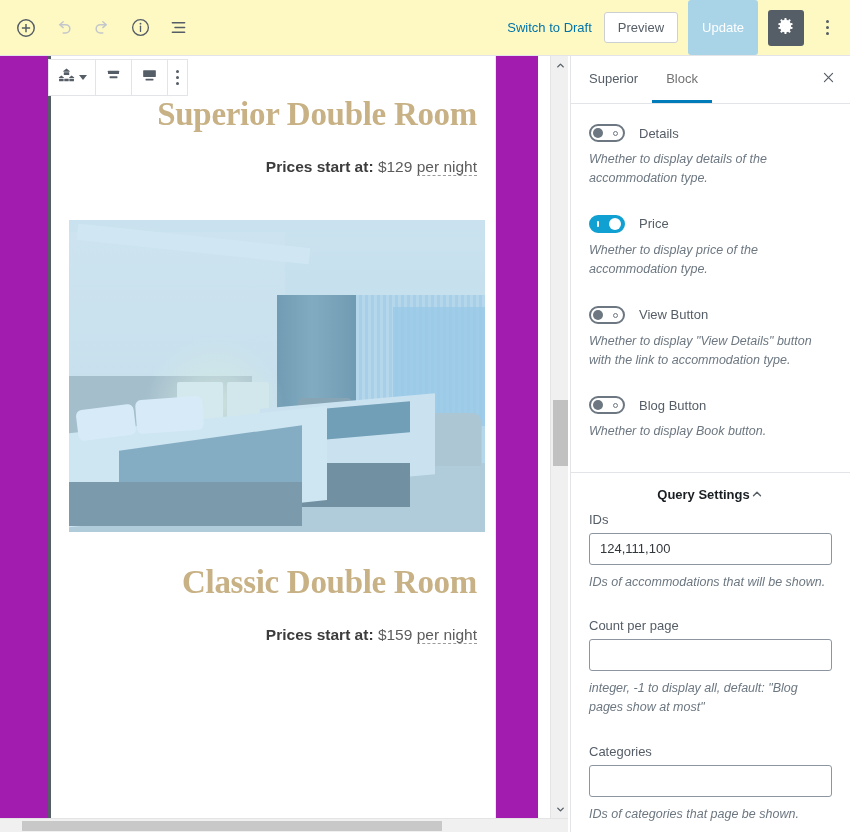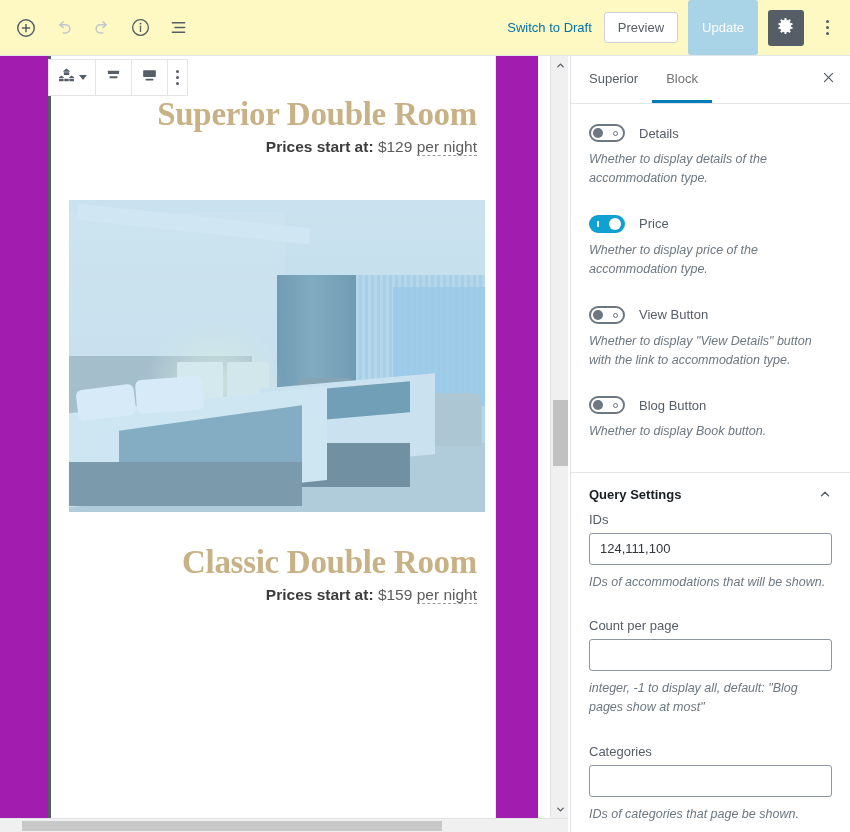--- a/index.html
+++ b/index.html
@@ -80,21 +80,21 @@
     width: 0; height: 0; border-left: 4px solid transparent; border-right: 4px solid transparent;
     border-top: 5px solid #555d66; display: block;
   }
 
   .content-body { position: absolute; top: 40px; left: 0; width: 100%; padding: 0 18px; }
   .room-title {
     font-family: "Liberation Serif", serif; font-weight: bold;
     font-size: 33px; color: #c7b185; line-height: 1.15; letter-spacing: -0.3px;
     white-space: nowrap;
   }
-  .price-line { margin-top: 4px; font-size: 15.5px; color: #4a4a4a; }
+  .price-line { margin-top: 24px; font-size: 15.5px; color: #4a4a4a; }
   .price-line .lbl { font-weight: bold; color: #3c3c3c; }
   .price-line .amt { color: #5c5c5c; }
   .price-line .per { border-bottom: 1px dashed #9a9a9a; color: #5c5c5c; }
 
   .room-photo {
     margin-top: 44px; width: 416px; height: 312px; position: relative; overflow: hidden;
     background: #cfd7dc;
   }
   .sel-overlay {
     position: absolute; inset: 0; background: rgba(120,190,230,0.30); z-index: 5;
@@ -193,21 +193,21 @@
     margin-top: 8px; line-height: 1.55;
   }
   .field-block { margin-bottom: 4px; }
   .field-label { font-size: 13px; color: #555d66; display: block; margin-bottom: 6px; }
   .text-input {
     width: 100%; height: 32px; border: 1px solid #8d96a0; border-radius: 3px;
     padding: 0 10px; font-size: 13px; color: #32373c; background: #fff;
     font-family: inherit;
   }
   .panel-head {
-    display: flex; align-items: center; justify-content: space-between;
+    display: flex; align-items: center; justify-content: center;
     padding: 14px 18px 10px 18px; cursor: pointer;
   }
   .panel-title { font-size: 13px; font-weight: bold; color: #191e23; }
   .chev { color: #555d66; display: flex; }
   .spacer-16 { height: 16px; }
   .spacer-22 { height: 22px; }
 </style>
 </head>
 <body>
 

